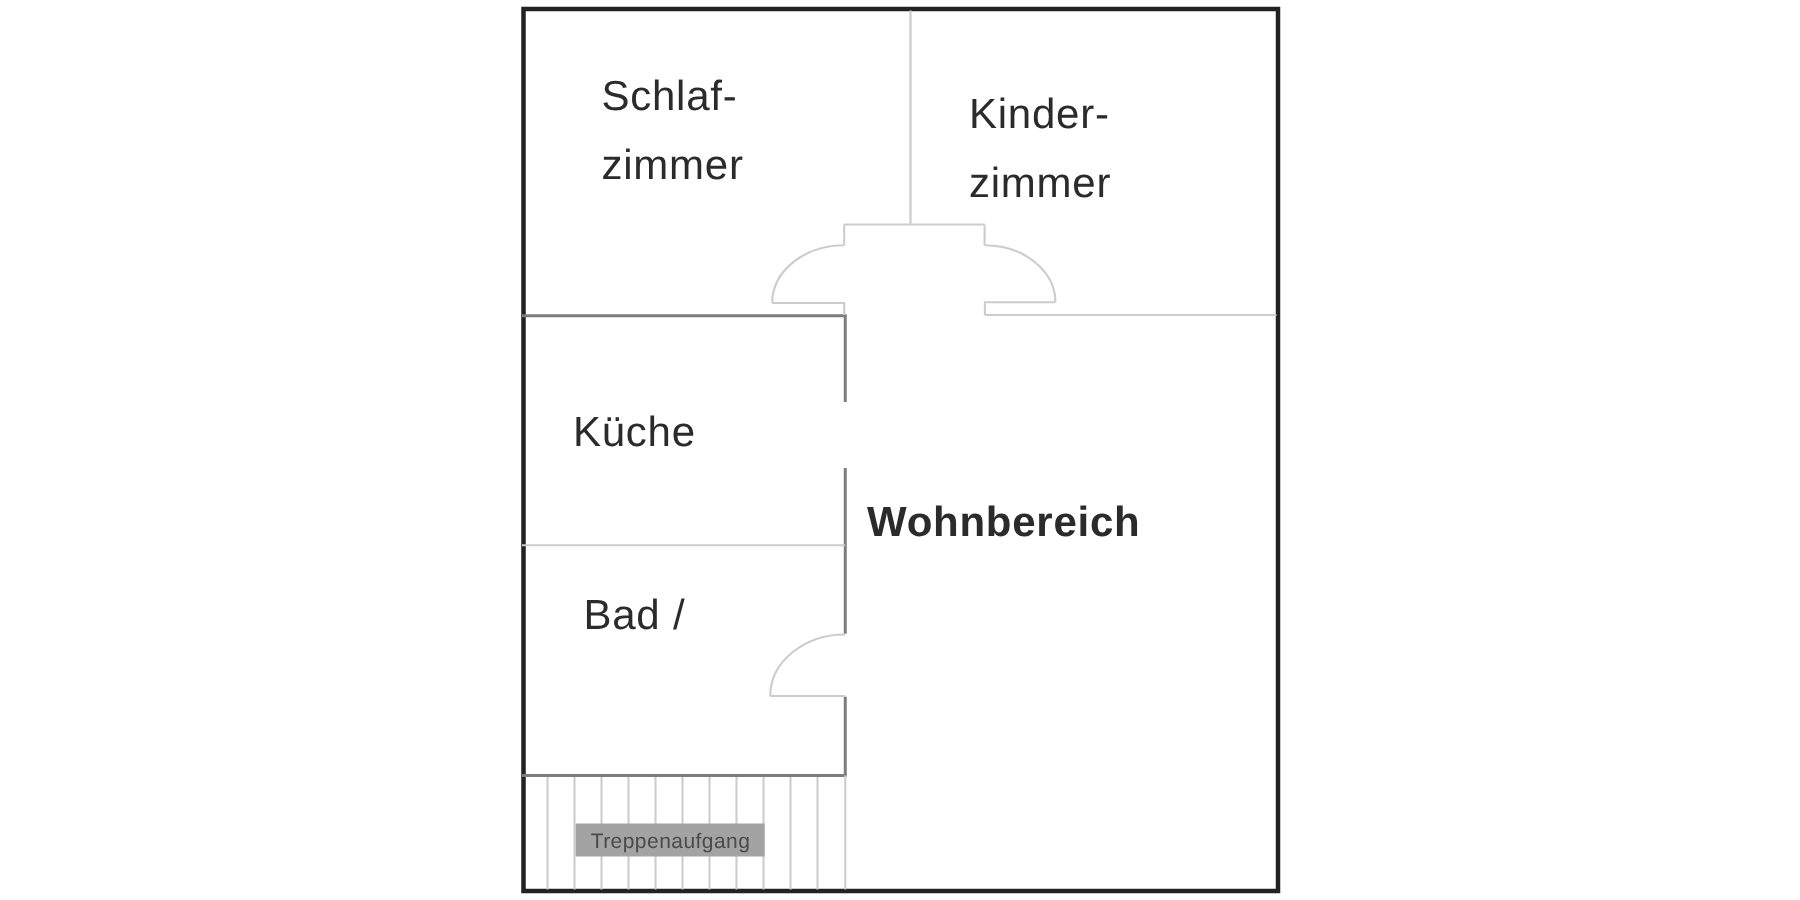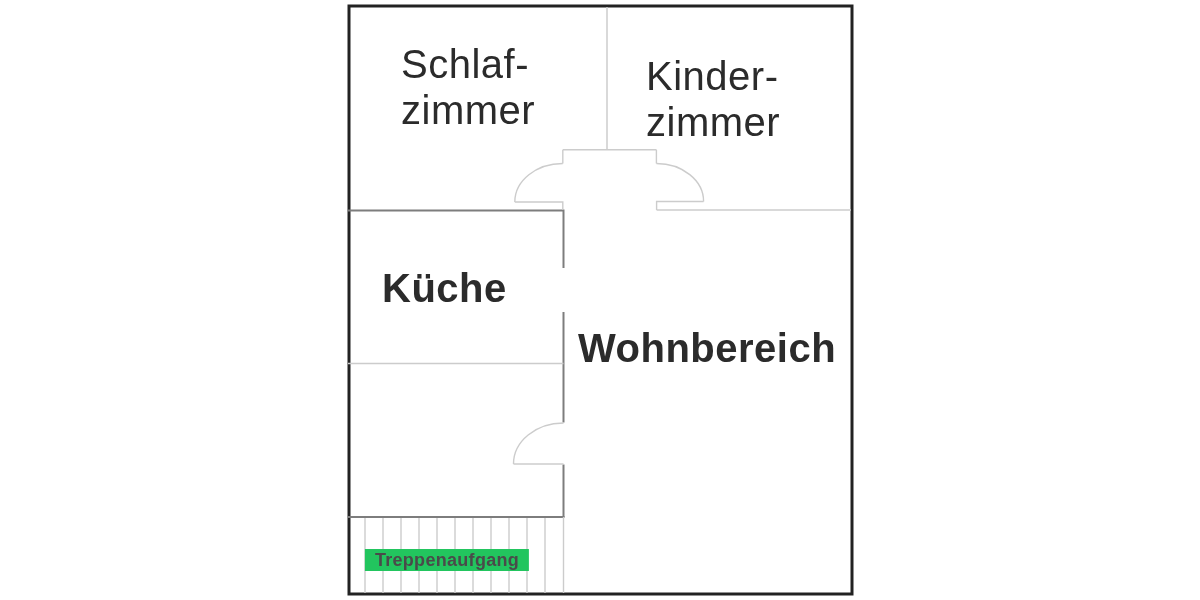--- a/index.html
+++ b/index.html
@@ -7,37 +7,36 @@
     position: relative;
     width: 1200px;
     height: 600px;
     background: #ffffff;
     font-family: "Liberation Sans", sans-serif;
     overflow: hidden;
   }
   .plan-svg { position: absolute; left: 0; top: 0; }
   .room-label {
     position: absolute;
-    font-size: 40px;
+    font-size: 28px;
     line-height: 46px;
     letter-spacing: 0.5px;
     color: #2b2b2b;
     white-space: pre;
   }
   .small-label {
     position: absolute;
-    font-size: 18px;
+    font-size: 14px;
     line-height: 16px;
     letter-spacing: 0.3px;
     color: #4a4a4a;
-    background: #22c55e;
+    background: #a3a3a3;
     padding: 3px 10px;
     transform: translateX(-50%);
     white-space: nowrap;
-    font-weight: bold;
   }
 </style>
 </head>
 <body>
 
 <div class="canvas">
 
   <svg class="plan-svg" width="1200" height="600" viewBox="0 0 1200 600">
 
     <rect x="349" y="6" width="503" height="588" fill="none" stroke-width="3" stroke="#222222"></rect>
@@ -61,21 +60,21 @@
     <path d="M563.5 423 A50 41 0 0 0 513.5 464" fill="none" stroke-width="1.4" stroke="#cccccc"></path>
     <path d="M513.5 464 H563.5" fill="none" stroke-width="1.4" stroke="#cccccc"></path>
     <path d="M563.5 517 V593" fill="none" stroke-width="1.4" stroke="#cccccc"></path>
     <path d="M365 518 V593 M383 518 V593 M401 518 V593 M419 518 V593 M437 518 V593 M455 518 V593 M473 518 V593 M491 518 V593 M509 518 V593 M527 518 V593 M545 518 V593" fill="none" stroke-width="1.4" stroke="#cccccc"></path>
   </svg>
 
   <div class="room-label" style="left:401px; top:41px;"><div>Schlaf-</div><div>zimmer</div></div>
 
   <div class="room-label" style="left:646px; top:53px;"><div>Kinder-</div><div>zimmer</div></div>
 
-  <div class="room-label" style="left:382px; top:265px;font-weight:bold;">Küche</div>
+  <div class="room-label" style="left:382px; top:265px;">Küche</div>
 
   <div class="room-label" style="left:578px; top:325px;font-weight:bold;">Wohnbereich</div>
 
-  <div class="room-label" style="left:389px; top:387px;"></div>
+  <div class="room-label" style="left:389px; top:387px;"><div>Bad /</div></div>
 
   <div class="small-label" style="left:447px; top:549px;">Treppenaufgang</div>
 
 </div>
 
 </body></html>

